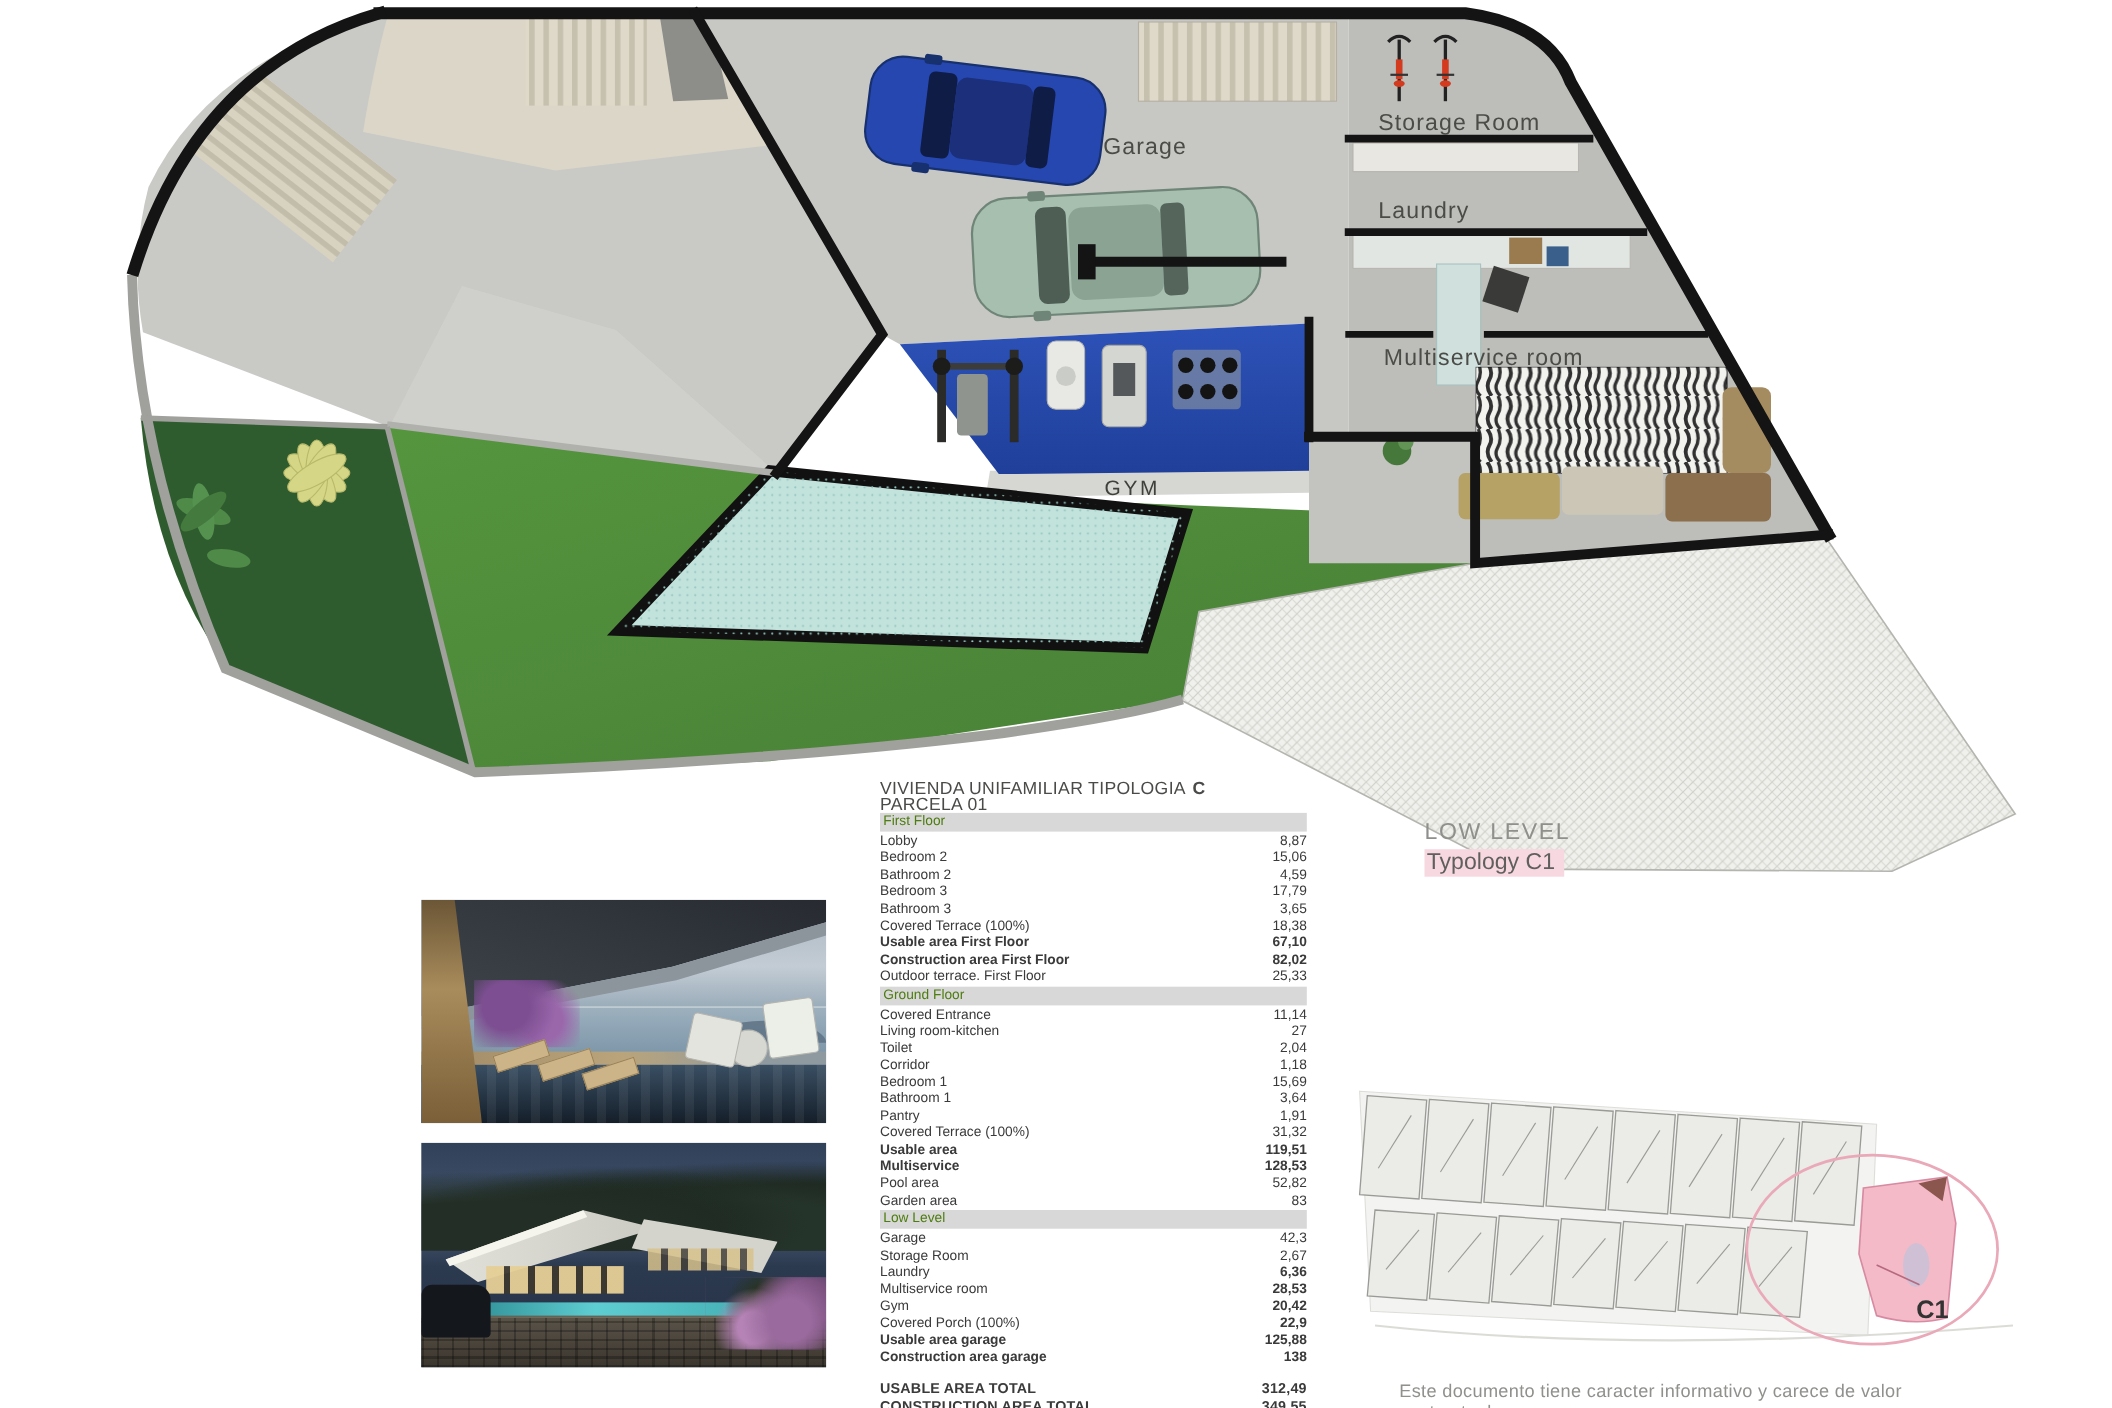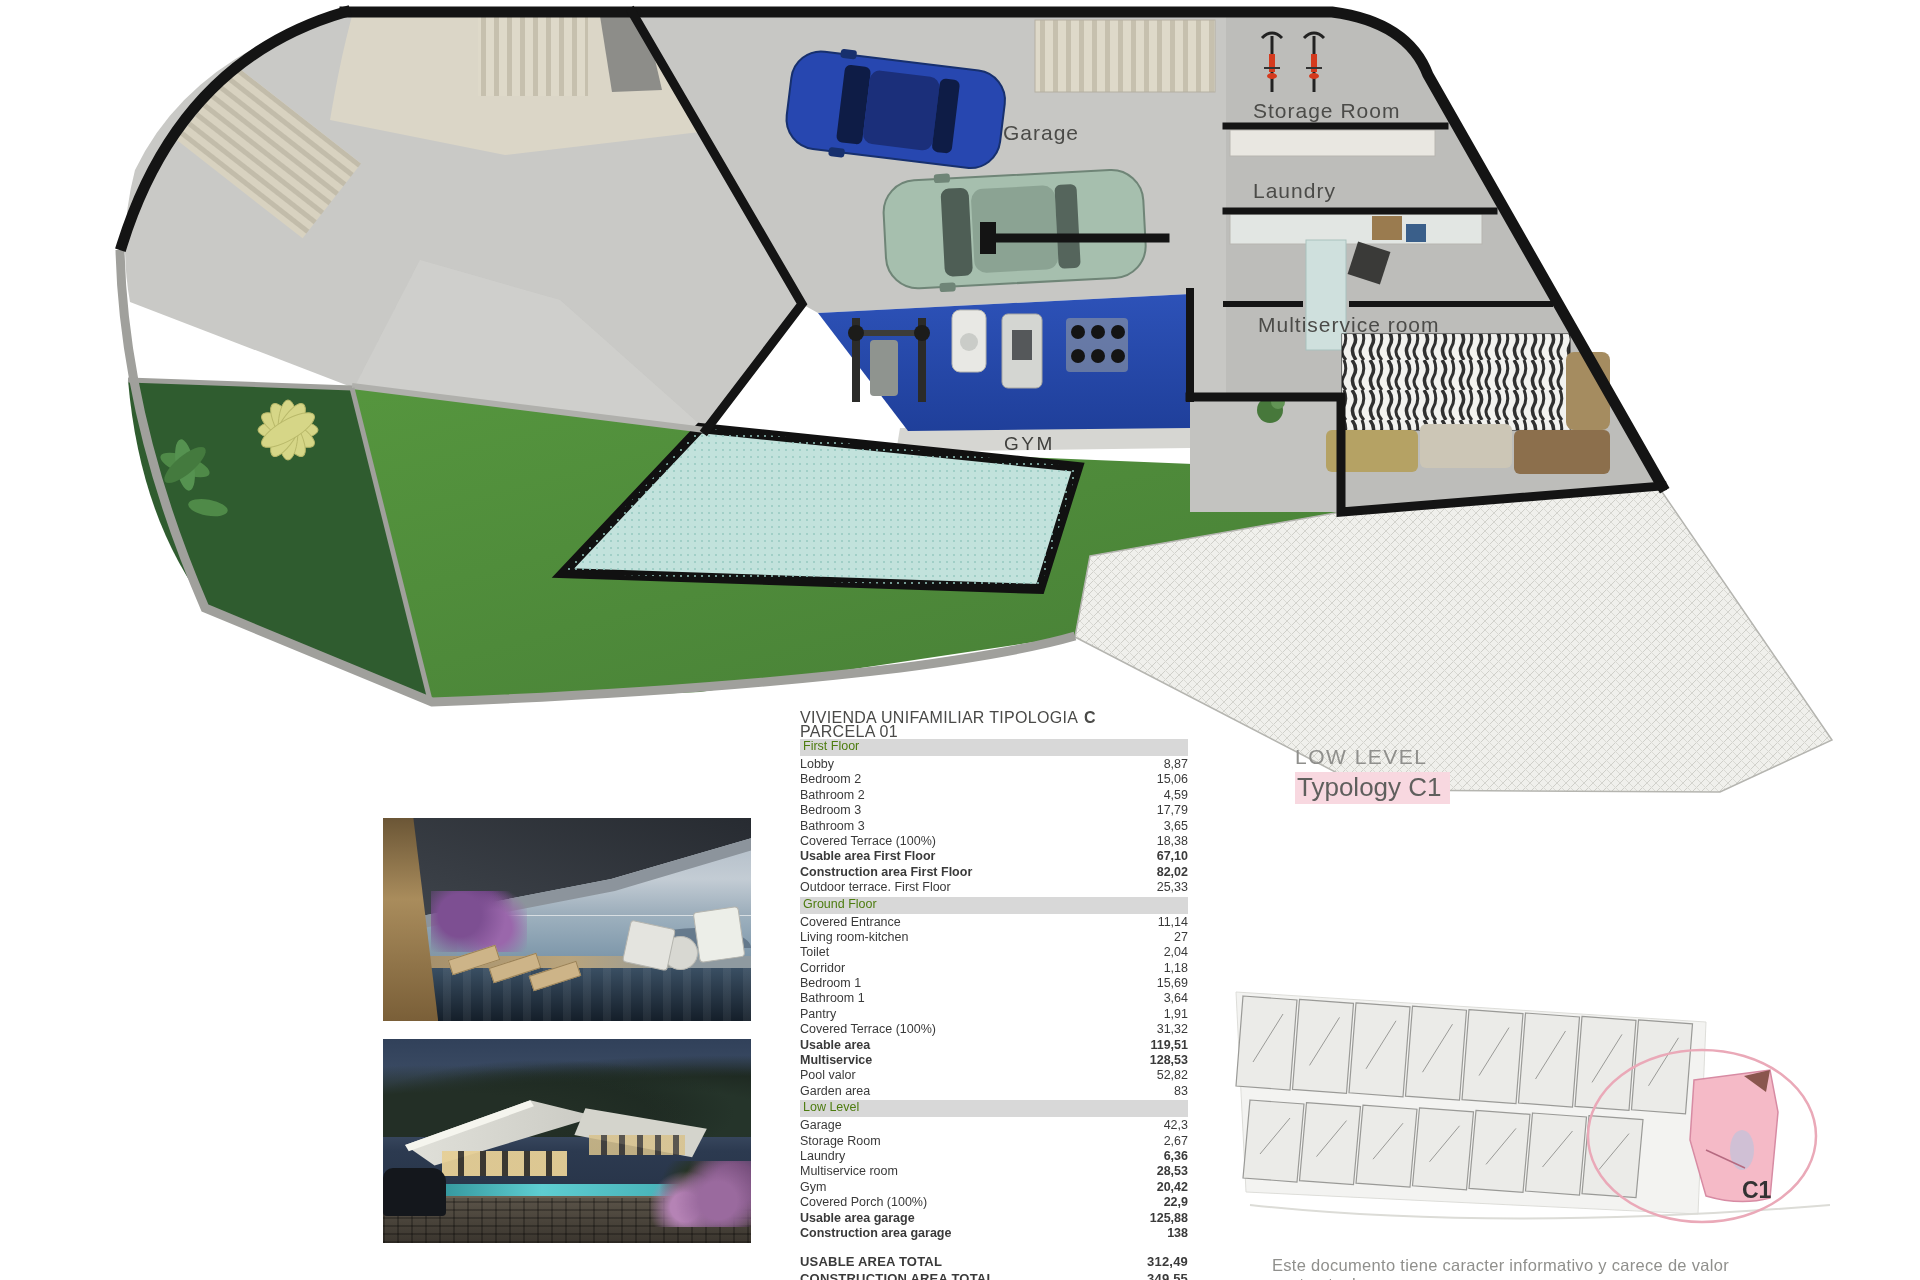--- a/index.html
+++ b/index.html
@@ -18,21 +18,21 @@
   .tb-title .code{font-weight:bold;margin-left:6px;}
   .sec{background:#d8d8d8;color:#4d7c0f;height:17px;padding-left:3px;margin:1px 0;}
   .row{display:flex;justify-content:space-between;height:15.4px;text-align:center;}
   .row .b{font-weight:bold;}
   .totals{margin-top:13px;font-weight:bold;font-size:13px;letter-spacing:.2px;}
   .trow{display:flex;justify-content:space-between;height:17px;}
 
   
   .level-caption{position:absolute;left:1295px;top:745px;}
   .level-caption .l1{color:#8f8f8c;font-size:21px;letter-spacing:1.5px;}
-  .level-caption .l2{display:inline-block;margin-top:3px;color:#5f5f5d;font-size:26px;
+  .level-caption .l2{display:inline-block;margin-top:3px;color:#5f5f5d;font-size:21px;
                      background:#f8d8e0;padding:0 8px 1px 2px;}
 
   .disclaimer{position:absolute;left:1272px;top:1256px;width:500px;color:#90908d;
               font-size:16.5px;letter-spacing:.3px;}
 
   
   .photo{position:absolute;left:383px;width:368px;overflow:hidden;}
   .photo div{position:absolute;}
   .photo1{top:818px;height:203px;
     background:linear-gradient(180deg,#aab6c2 0%,#c3ccd4 30%,#8ba0b0 55%,#6e8292 100%);}
@@ -413,21 +413,21 @@
         </div>
         <div class="row">
           <span class="b">Usable area</span>
           <span class="b">119,51</span>
         </div>
         <div class="row">
           <span class="b">Multiservice</span>
           <span class="b">128,53</span>
         </div>
         <div class="row">
-          <span>Pool valor</span>
+          <span>Pool area</span>
           <span>52,82</span>
         </div>
         <div class="row">
           <span>Garden area</span>
           <span>83</span>
         </div>
         <div class="sec">Low Level</div>
         <div class="row">
           <span>Garage</span>
           <span>42,3</span>

